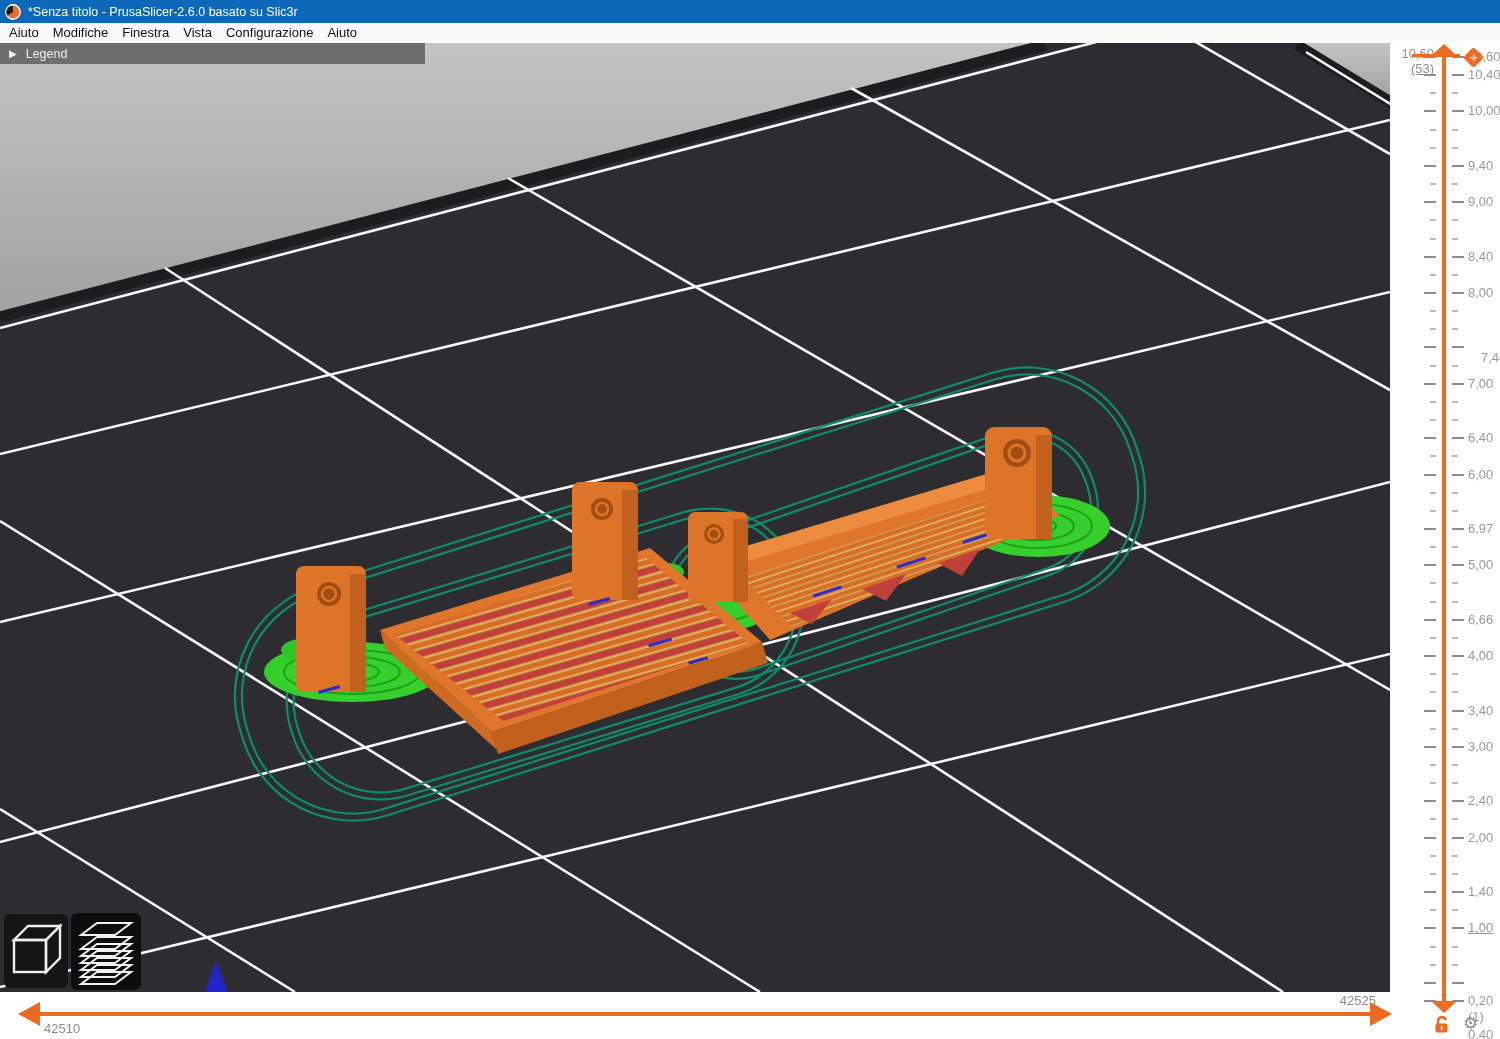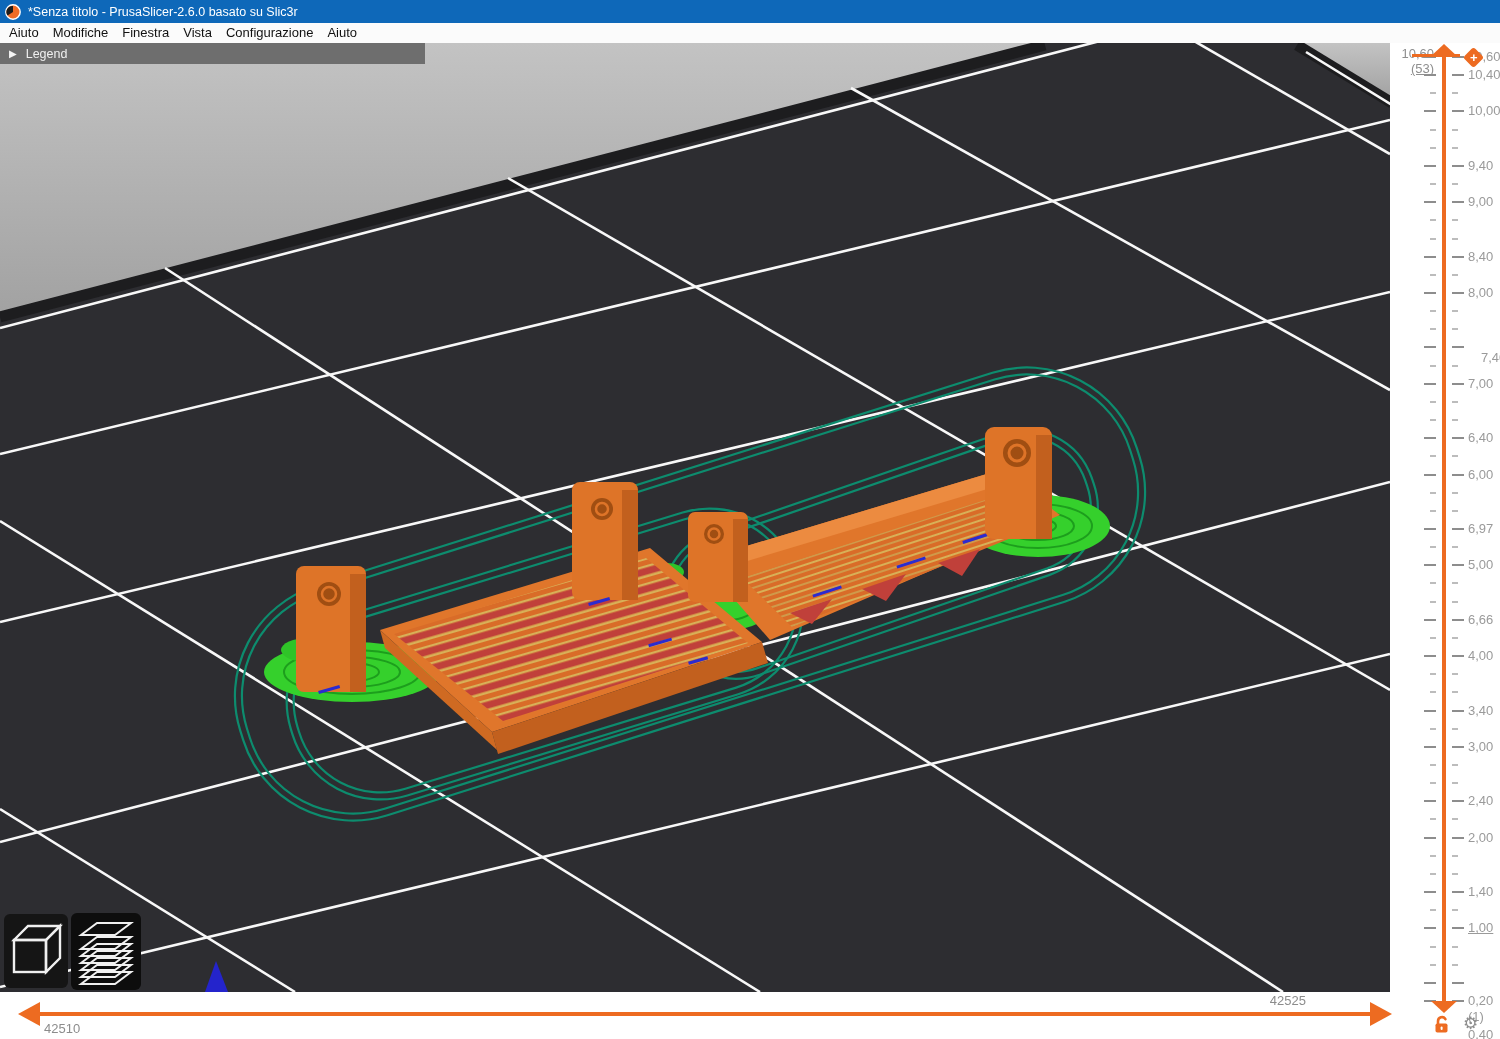--- a/index.html
+++ b/index.html
@@ -61,21 +61,21 @@
   
   .bbar{position:absolute;left:0;top:992px;width:1390px;height:47px;background:#ffffff;}
   .hline{position:absolute;left:36px;top:1012px;width:1340px;height:4px;background:var(--accent-orange,#ED6B21);z-index:7;}
   .harrow-l{position:absolute;left:18px;top:1002px;width:0;height:0;z-index:7;
       border-top:12px solid transparent;border-bottom:12px solid transparent;
       border-right:22px solid var(--accent-orange,#ED6B21);}
   .harrow-r{position:absolute;left:1370px;top:1002px;width:0;height:0;z-index:7;
       border-top:12px solid transparent;border-bottom:12px solid transparent;
       border-left:22px solid var(--accent-orange,#ED6B21);}
   .hlab-start{position:absolute;left:44px;top:1021px;font-size:13px;color:#8c8c8c;}
-  .hlab-end{position:absolute;left:1230px;top:993px;width:76px;text-align:right;font-size:13px;color:#8c8c8c;}
+  .hlab-end{position:absolute;left:1300px;top:993px;width:76px;text-align:right;font-size:13px;color:#8c8c8c;}
 </style>
 </head>
 <body>
 
 <div class="app">
 
   <div class="titlebar">
     <svg class="logo" viewBox="0 0 16 16">
       <circle cx="8" cy="8" r="7.2" fill="#ef6b25" stroke="#ffffff" stroke-width="1.4"></circle>
       <path d="M2.5 11.5 A6 6 0 0 1 8 2 L8 8 Z" fill="#1d1d1d"></path>

